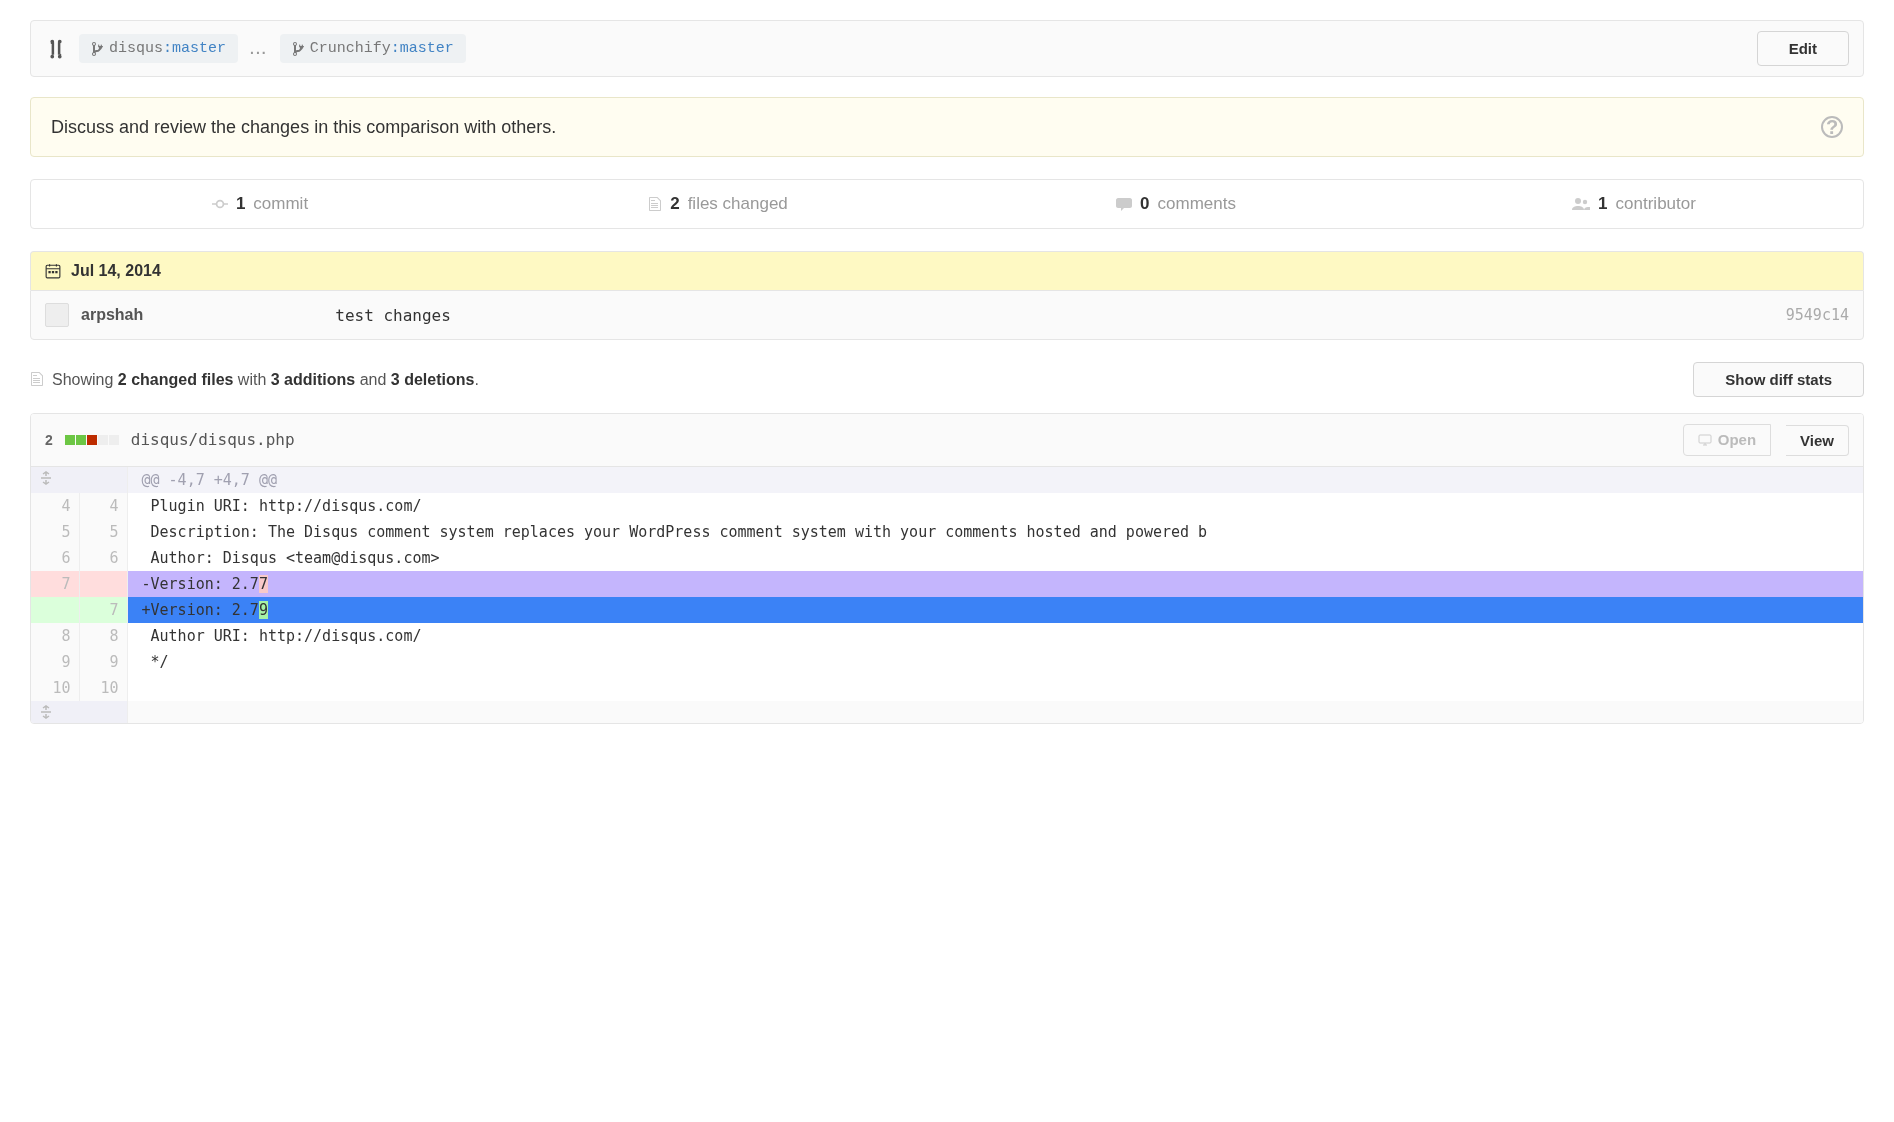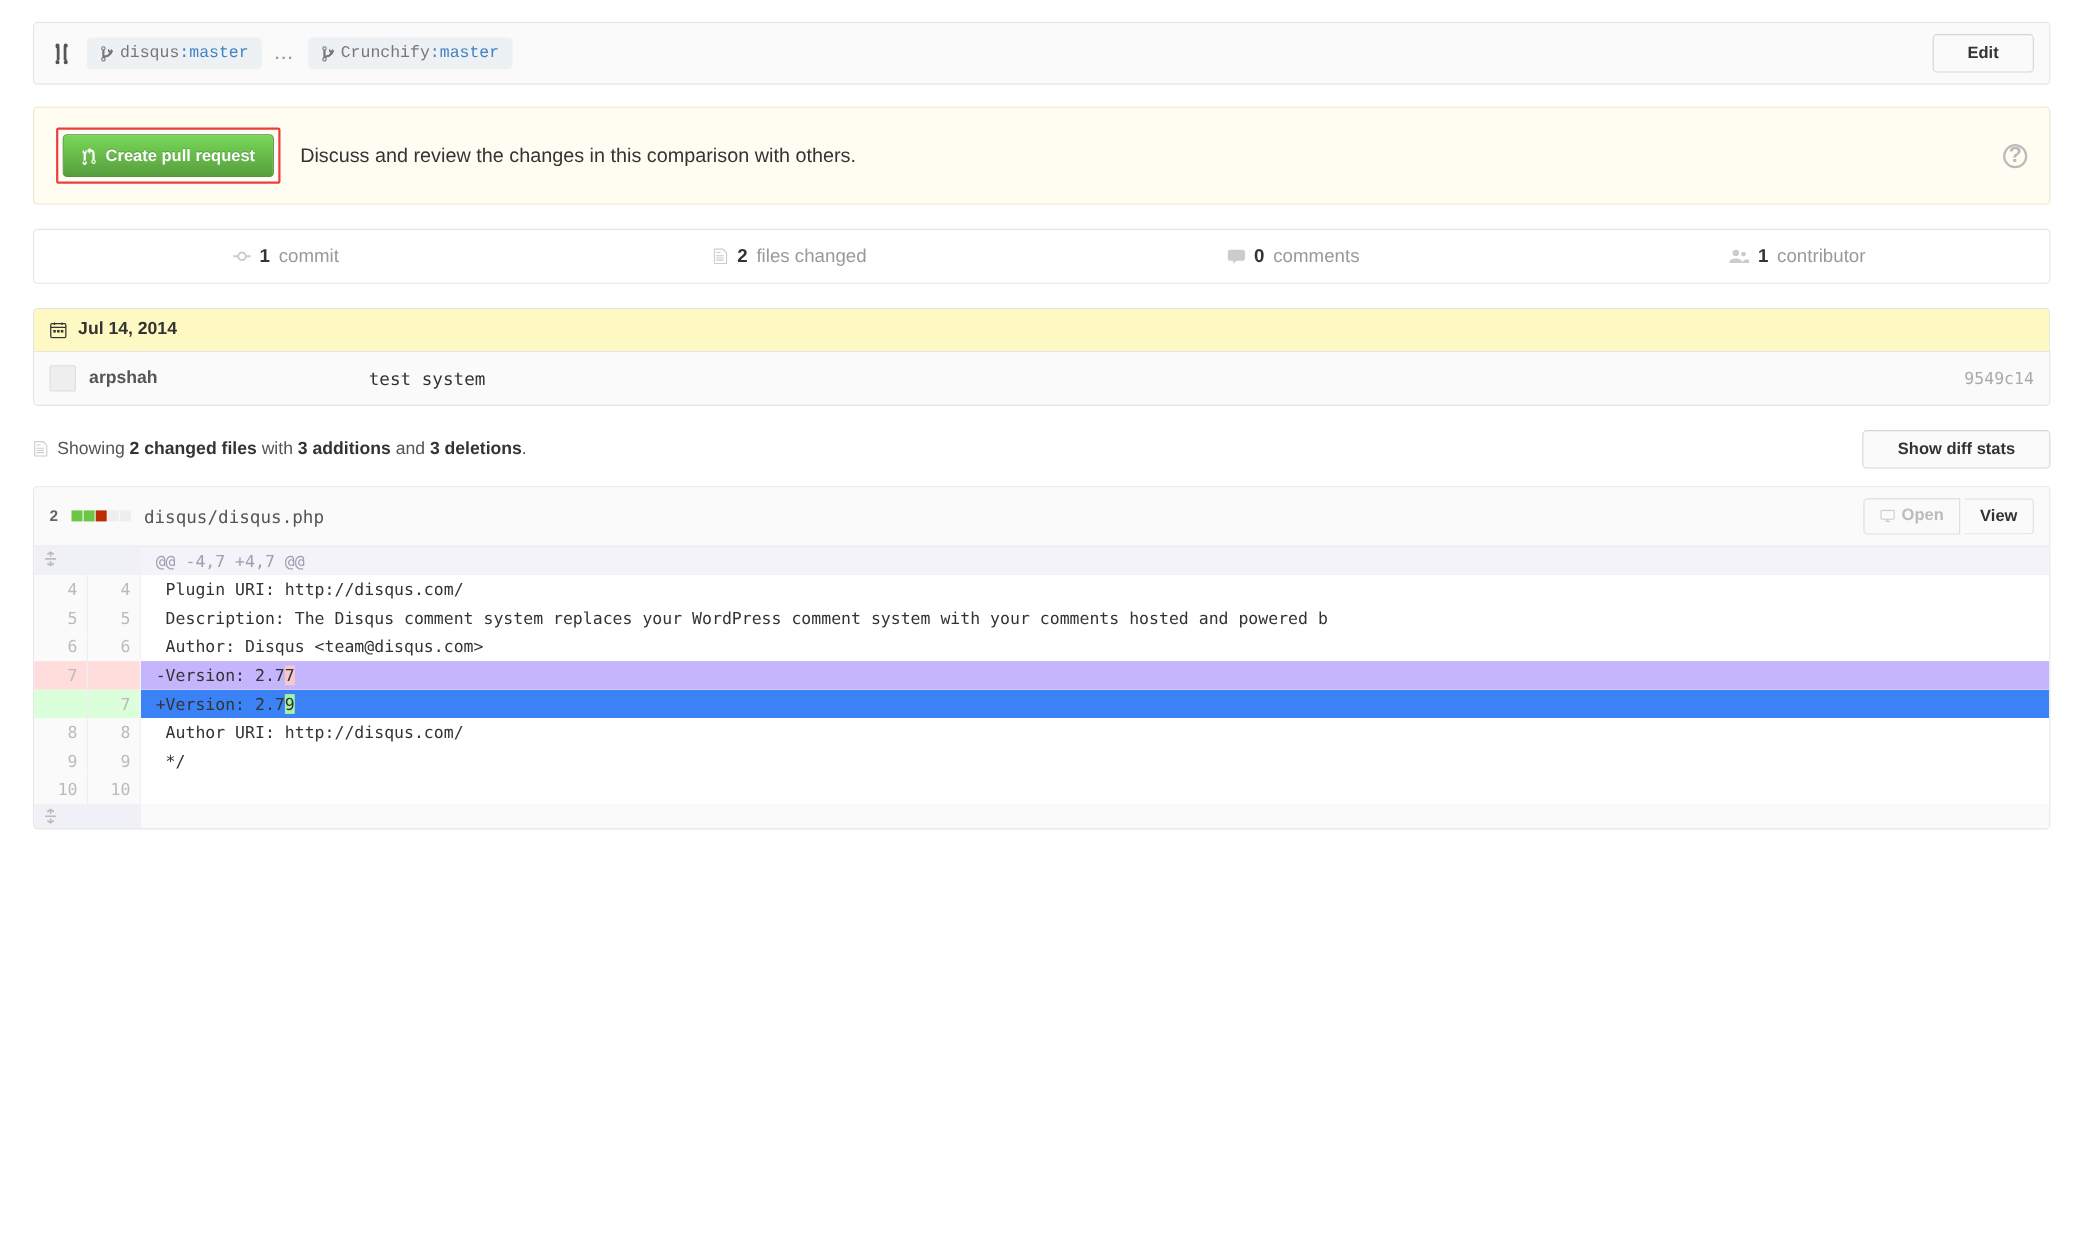--- a/index.html
+++ b/index.html
@@ -127,21 +127,21 @@
     padding:10px 14px;
     display:flex; align-items:center; gap:12px;
     border-bottom:1px solid #e5e5e5;
   }
   .change-count { font-weight:bold; color:#666; }
   .diff-blocks { display:flex; gap:1px; }
   .diff-block { width:10px; height:10px; background:#eee; }
   .diff-block.g { background:#6cc644; }
   .diff-block.r { background:#bd2c00; }
   .file-name { font-family: SFMono-Regular, Consolas, monospace; color:#555; font-size:16px; }
-  .file-actions { margin-left:auto; display:flex; gap:4px; }
+  .file-actions { margin-left:auto; display:flex; gap:15px;align-items:flex-end; }
   .file-actions .fbtn {
     background:#fafafa; border:1px solid #ddd; padding:6px 14px; font-size:15px; font-weight:bold; cursor:pointer; color:#333;
   }
   .file-actions .fbtn.disabled { color:#bbb; }
   .file-actions .fbtn:first-child { border-radius:4px 0 0 4px; }
   .file-actions .fbtn:last-child { border-radius:0 4px 4px 0; border-left:none; }
 
   
   .diff-table { width:100%; border-collapse:collapse; font-family: SFMono-Regular, Consolas, monospace; font-size:15px; }
   .diff-table td { padding:4px 8px; vertical-align:top; white-space:pre; }
@@ -188,30 +188,20 @@
             </svg>
         </span>
         <span><span class="repo">Crunchify</span>:<span>master</span></span>
       </div>
     </div>
     <button class="btn">Edit</button>
   </div>
 
   <div class="pr-banner">
     <div class="pr-banner-left">
-      <div class="highlight-box">
-        <button class="btn-green">
-          <span>
-            <svg width="14" height="16" viewBox="0 0 12 16">
-                <path fill="#fff" d="M11 11.28V5c-.03-.78-.34-1.47-.94-2.06C9.46 2.35 8.78 2.03 8 2H7V0L4 3l3 3V4h1c.27.02.48.11.69.31.21.2.3.42.31.69v6.28A1.993 1.993 0 0010 15a2 2 0 002-2c0-.73-.41-1.38-1-1.72zM10 14a1 1 0 110-2 1 1 0 010 2zM2 2a2 2 0 00-1 3.72v6.56A2 2 0 002 16a2 2 0 001-3.72V5.72A2 2 0 002 2zm0 12a1 1 0 110-2 1 1 0 010 2zm0-10a1 1 0 110-2 1 1 0 010 2z"></path>
-              </svg>
-          </span>
-          <span>Create pull request</span>
-        </button>
-      </div>
       <span class="pr-desc">Discuss and review the changes in this comparison with others.</span>
     </div>
     <span class="help-icon">?</span>
   </div>
 
   <div class="stats-row">
     <div class="stat">
       <span class="ico">
         <svg width="16" height="12" viewBox="0 0 14 10">
             <path stroke="#ccc" stroke-width="1.5" fill="none" d="M0 5h4M10 5h4"></path>
@@ -260,21 +250,21 @@
           <rect x="3" y="7" width="2" height="2" fill="#333"></rect>
           <rect x="6" y="7" width="2" height="2" fill="#333"></rect>
           <rect x="9" y="7" width="2" height="2" fill="#333"></rect>
         </svg>
     </span>
     <span>Jul 14, 2014</span>
   </div>
   <div class="commit-row">
     <span class="avatar-ph"></span>
     <span class="commit-author">arpshah</span>
-    <span class="commit-msg">test system</span>
+    <span class="commit-msg">test changes</span>
     <span class="commit-sha">9549c14</span>
   </div>
 
   <div class="diff-summary">
     <div class="diff-summary-left">
       <span class="file-icon-sm">
         <svg width="14" height="16" viewBox="0 0 12 16">
             <path fill="#ccc" d="M6 5H2V4h4v1zM2 8h7V7H2v1zm0 2h7V9H2v1zm0 2h7v-1H2v1zm10-7.5V14c0 .55-.45 1-1 1H1c-.55 0-1-.45-1-1V2c0-.55.45-1 1-1h7.5L12 4.5zM11 5L8 2H1v12h10V5z"></path>
           </svg>
       </span>

